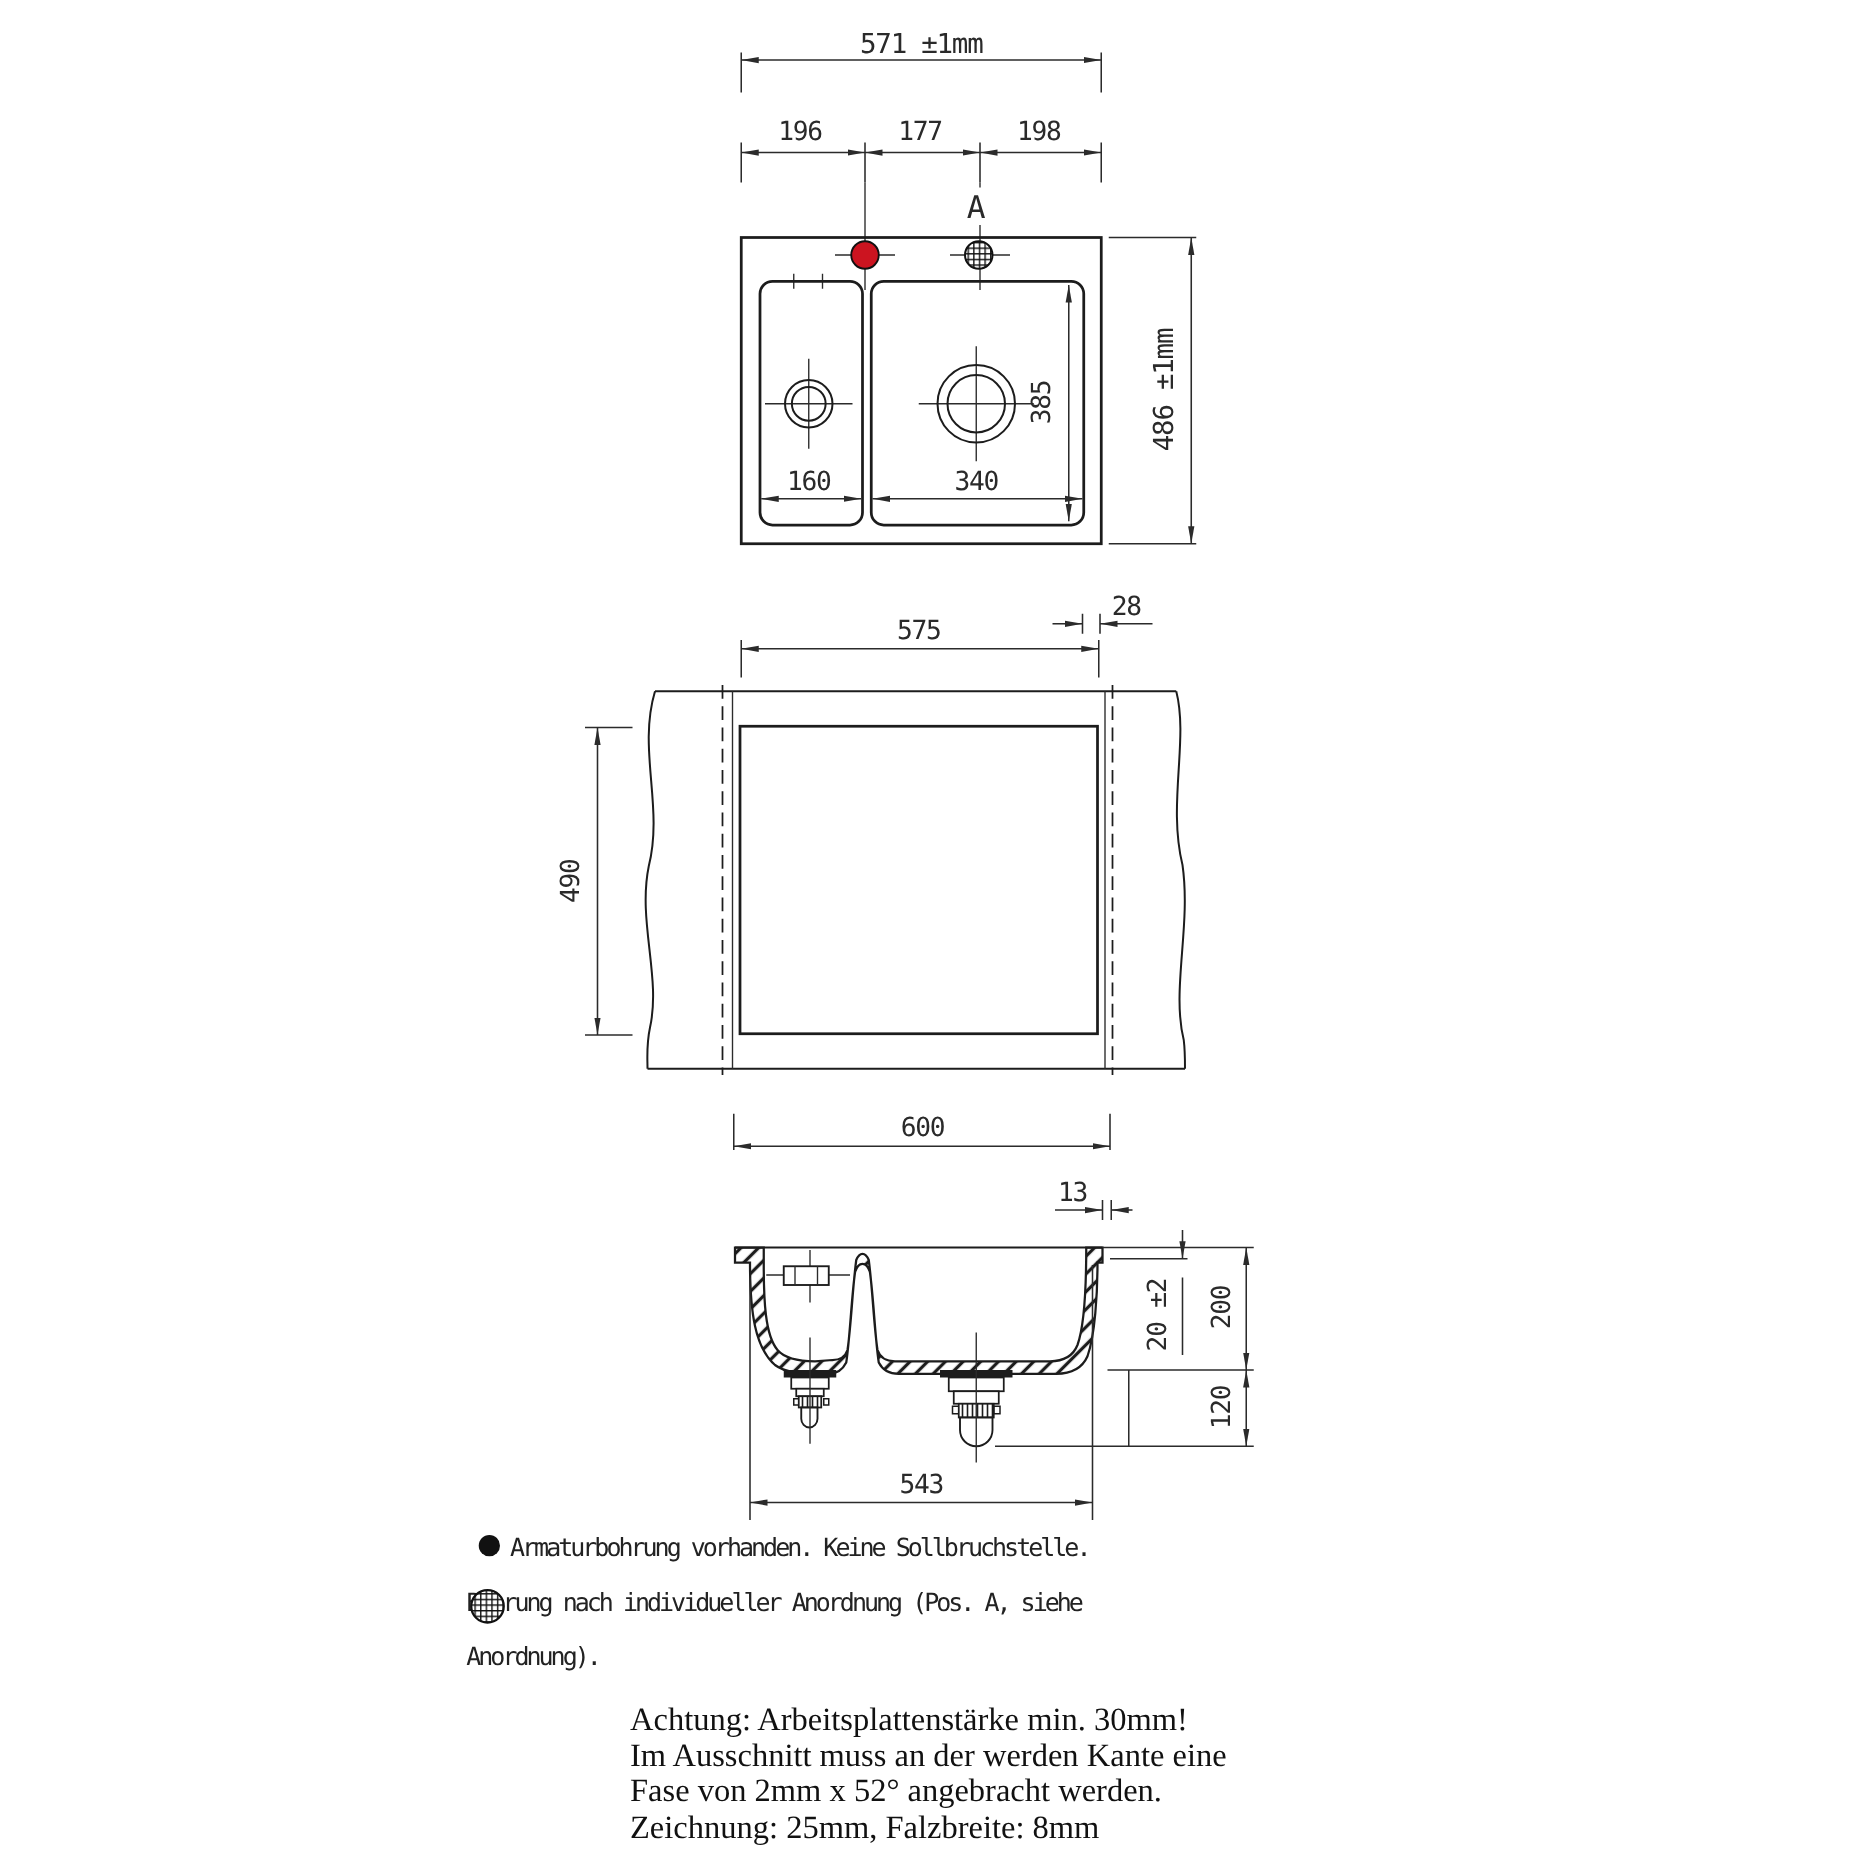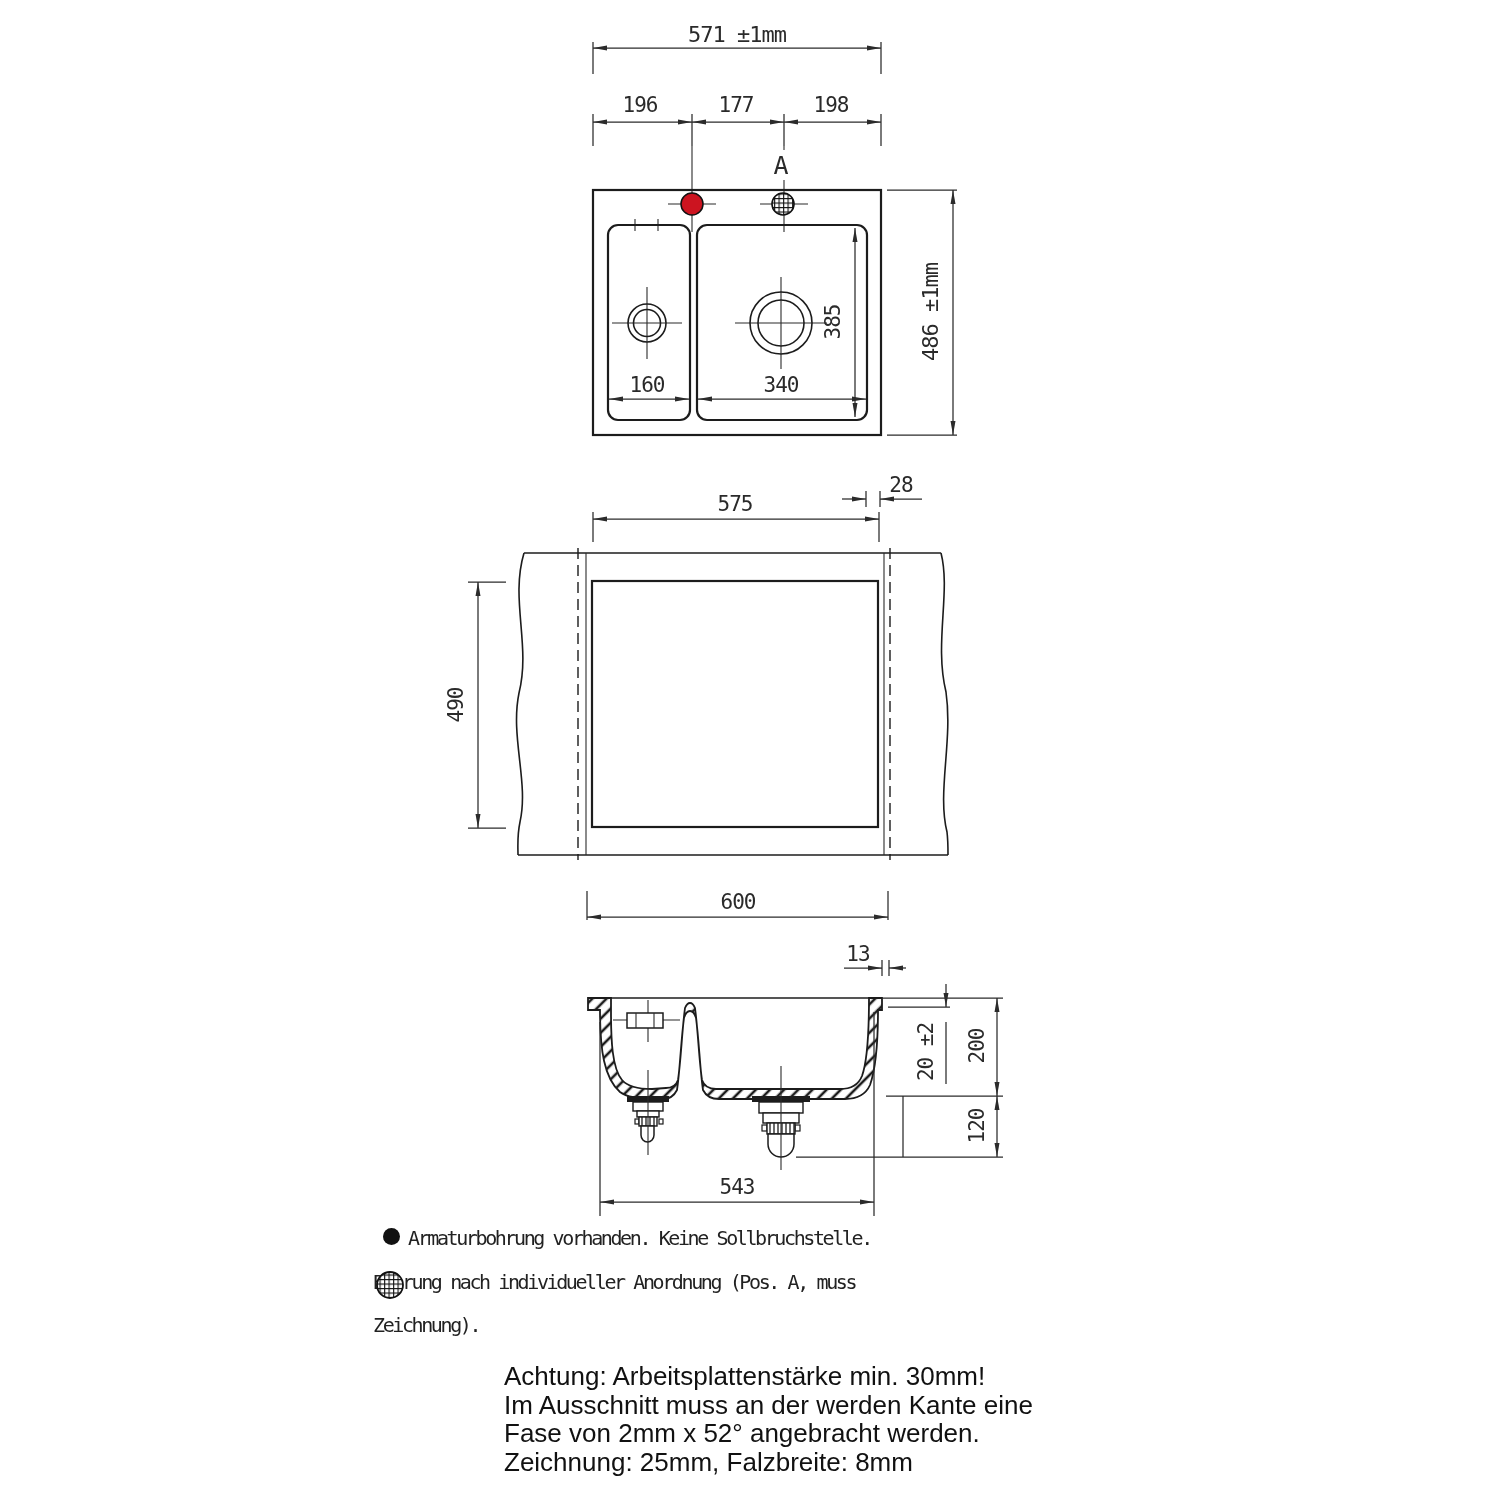--- a/index.html
+++ b/index.html
@@ -12,21 +12,21 @@
   .cl{stroke:#2b2b2b;stroke-width:1.1;fill:none;}
   .dash{stroke:#1c1c1c;stroke-width:1.4;fill:none;stroke-dasharray:11 6;}
   .dimtxt{font-family:"DejaVu Sans Mono",monospace;font-size:21px;fill:#2a2a2a;letter-spacing:-1px;}
   .dimtxt-big{font-family:"DejaVu Sans Mono",monospace;font-size:22px;fill:#2a2a2a;letter-spacing:-1px;}
   .postxt{font-family:"DejaVu Sans Mono",monospace;font-size:25px;fill:#2a2a2a;}
   .note-line{position:absolute;font-family:"DejaVu Sans Mono",monospace;font-size:20px;
              letter-spacing:-2.4px;color:#222;white-space:nowrap;}
   .bullet{display:inline-block;width:17px;height:17px;border-radius:50%;background:#111;
           margin-right:8px;vertical-align:baseline;}
   .inline-grid-circle{vertical-align:-5px;margin:0 2px;}
-  .warning-block{position:absolute;left:504px;top:1362px;font-family:Liberation Sans, sans-serif;
+  .warning-block{position:absolute;left:504px;top:1362px;font-family:Liberation Serif, serif;
                  font-size:26px;line-height:28.5px;color:#111;white-space:nowrap;}
 </style>
 </head>
 <body>
 
 <div class="canvas">
 <svg width="1500" height="1500" viewBox="0 0 1500 1500">
   <defs>
     <marker id="ar" orient="auto-start-reverse" markerUnits="userSpaceOnUse" markerWidth="15" markerHeight="8" refX="14" refY="3.5">
       <path d="M14,3.5 L0,1 L0,6 Z" fill="#2b2b2b"></path>
@@ -226,24 +226,24 @@
     <text class="dimtxt" x="737" y="1194" text-anchor="middle">543</text>
   </g>
 </svg>
 
 <div class="note-line" style="left:383px;top:1226px;">
   <span class="bullet"></span><span>Armaturbohrung vorhanden. Keine Sollbruchstelle.</span>
 </div>
 <div class="note-line" style="left:373px;top:1270px;">
   <span>Bohrung nach individueller Anordnung (</span><svg class="inline-grid-circle" width="30" height="30" viewBox="0 0 30 30">
         <circle cx="15" cy="15" r="13" fill="url(#grid)" stroke="#111" stroke-width="1.8"></circle>
-      </svg><span>Pos. A, muss</span>
+      </svg><span>Pos. A, siehe</span>
 </div>
 <div class="note-line" style="left:373px;top:1313px;">
-  <span>Zeichnung).</span>
+  <span>Anordnung).</span>
 </div>
 
 <div class="warning-block">
   <div>Achtung: Arbeitsplattenstärke min. 30mm!</div>
   <div>Im Ausschnitt muss an der werden Kante eine</div>
   <div>Fase von 2mm x 52° angebracht werden.</div>
   <div>Zeichnung: 25mm, Falzbreite: 8mm</div>
 </div>
 </div>
 

